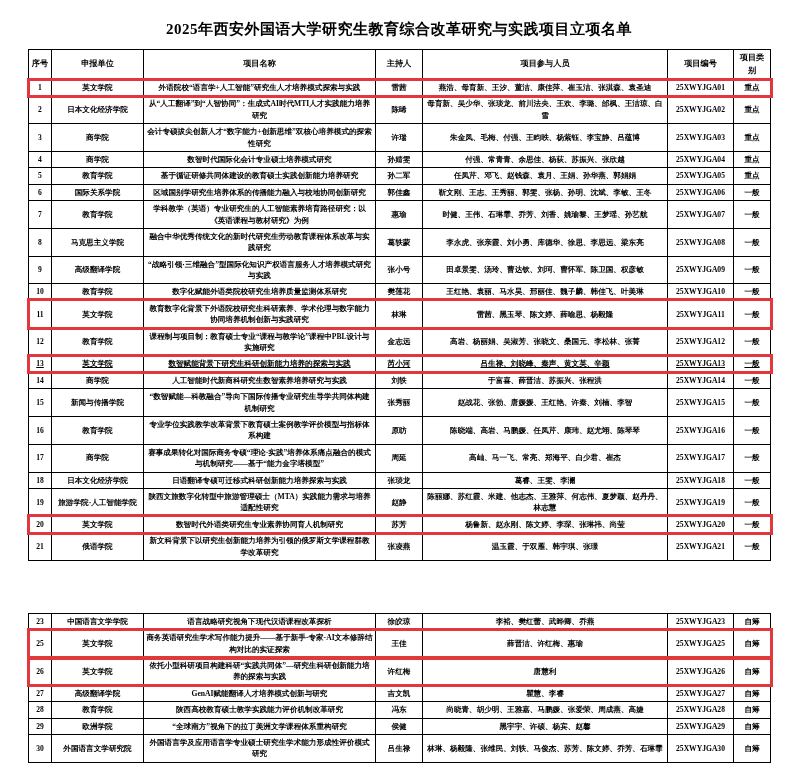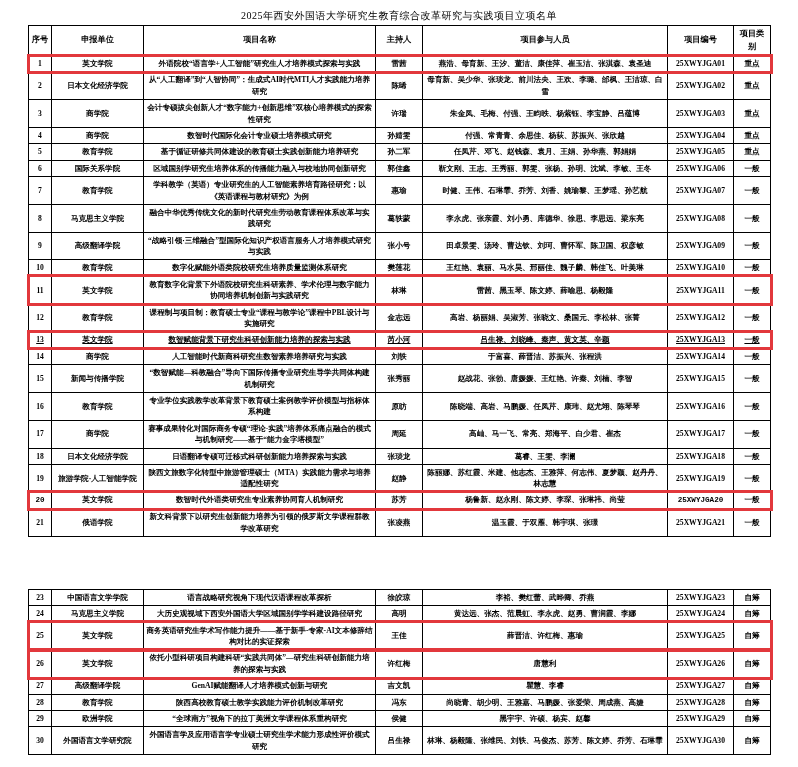--- a/index.html
+++ b/index.html
@@ -5,32 +5,32 @@
   * { box-sizing: border-box; }
   html, body {
     margin: 0; padding: 0;
     width: 798px; height: 767px;
     background: #ffffff;
     font-family: "Liberation Serif", "DejaVu Serif", serif;
     color: #000;
   }
   .doc-title {
     text-align: center;
-    font-weight: normal;
-    font-size: 10px;
-    padding-top: 9px;
+    font-weight: bold;
+    font-size: 15px;
+    padding-top: 20px;
     letter-spacing: 0.5px;
   }
   table.projects {
     border-collapse: collapse;
     table-layout: fixed;
     width: 742px;
     margin-left: 28px;
   }
-  table.block1 { margin-top: 2px; }
+  table.block1 { margin-top: 10px; }
   table.block2 { margin-top: 52px; }
   th, td {
     border: 1px solid #000;
     text-align: center;
     vertical-align: middle;
     font-size: 7.6px;
     line-height: 1.5;
     padding: 2px 2px;
     word-break: break-all;
     overflow-wrap: break-word;
@@ -239,21 +239,21 @@
       </tr>
       <tr>
         <td>19</td>
         <td>旅游学院·人工智能学院</td>
         <td>陕西文旅数字化转型中旅游管理硕士（MTA）实践能力需求与培养适配性研究</td>
         <td>赵静</td>
         <td>陈丽娜、苏红霞、米建、他志杰、王雅萍、何志伟、夏梦颖、赵丹丹、林志慧</td>
         <td>25XWYJGA19</td>
         <td>一般</td>
       </tr>
-      <tr class="hl" style="outline-color: rgb(226, 56, 60); font-family: Liberation Mono, monospace;">
+      <tr class="hl" style="outline-color: rgb(226, 56, 60);">
         <td>20</td>
         <td>英文学院</td>
         <td>数智时代外语类研究生专业素养协同育人机制研究</td>
         <td>苏芳</td>
         <td>杨鲁新、赵永刚、陈文婷、李琛、张琳祎、尚莹</td>
         <td>25XWYJGA20</td>
         <td>一般</td>
       </tr>
       <tr>
         <td>21</td>
@@ -282,29 +282,20 @@
   <tbody>
       <tr>
         <td>23</td>
         <td>中国语言文学学院</td>
         <td>语言战略研究视角下现代汉语课程改革探析</td>
         <td>徐皎琼</td>
         <td>李裕、樊红蕾、武晔卿、乔燕</td>
         <td>25XWYJGA23</td>
         <td>自筹</td>
       </tr>
-      <tr>
-        <td>24</td>
-        <td>马克思主义学院</td>
-        <td>大历史观视域下西安外国语大学区域国别学学科建设路径研究</td>
-        <td>高明</td>
-        <td>黄达远、张杰、范晨虹、李永虎、赵勇、曹润霞、李娜</td>
-        <td>25XWYJGA24</td>
-        <td>自筹</td>
-      </tr>
       <tr class="hl" style="outline-color: rgb(226, 56, 60);">
         <td>25</td>
         <td>英文学院</td>
         <td>商务英语研究生学术写作能力提升——基于新手-专家-AI文本修辞结构对比的实证探索</td>
         <td>王佳</td>
         <td>薛晋洁、许红梅、惠瑜</td>
         <td>25XWYJGA25</td>
         <td>自筹</td>
       </tr>
       <tr class="hl" style="outline-color: rgb(226, 56, 60); margin-left: 36px;">

